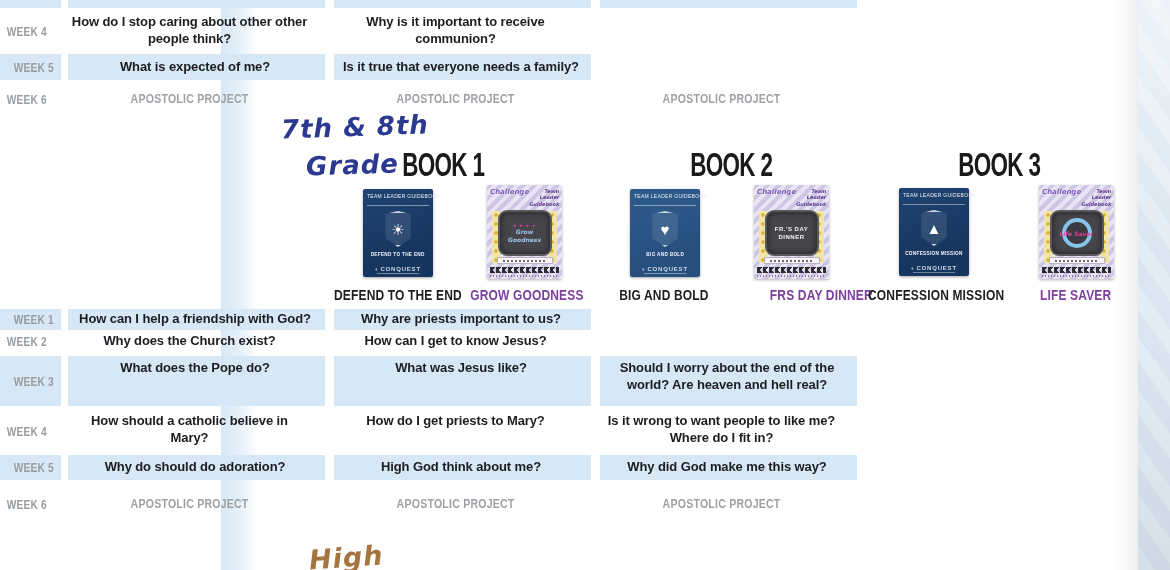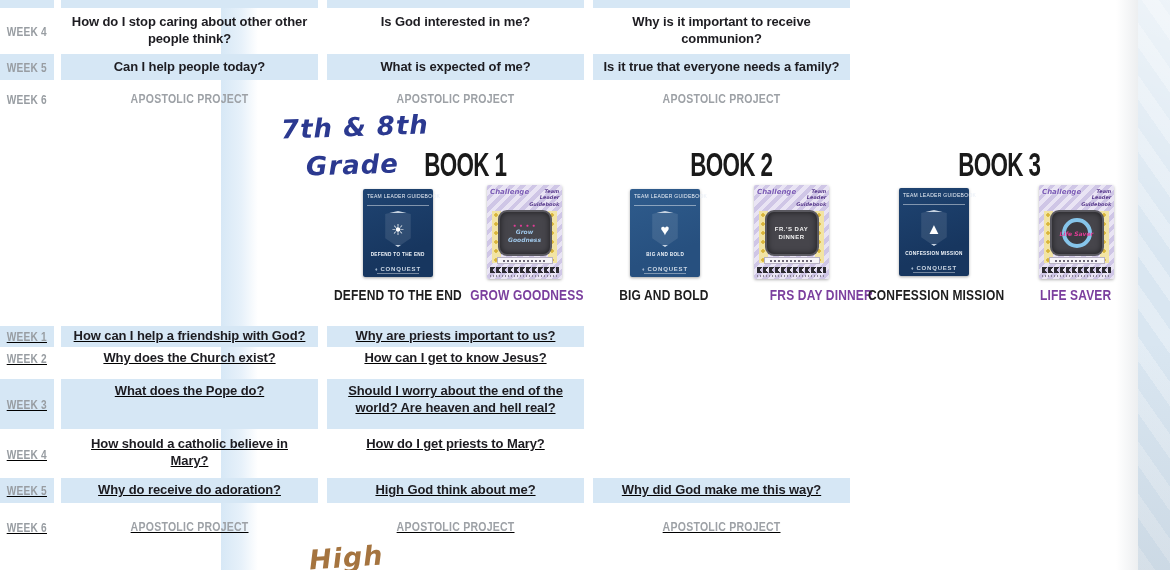--- a/index.html
+++ b/index.html
@@ -32,37 +32,37 @@
   .wlabel{
     width:54px;margin-right:7px;flex:none;display:flex;align-items:center;justify-content:center;
     color:#989da2;
   }
   .qcell{
     width:257px;margin-right:9px;flex:none;display:flex;align-items:center;justify-content:center;
     text-align:center;font-weight:bold;font-size:13px;line-height:1.3;color:#1d1c21;
     box-sizing:border-box;padding:0 10px;letter-spacing:-0.1px;
   }
   .qcell:last-child{margin-right:0;}
-  .shaded-row .wlabel,.shaded-row .qcell{background:#d6e7f5;}
+  .shaded-row .wlabel,.shaded-row .qcell{background:#d6e7f5;padding-left:7px;}
   .top-align .qcell{align-items:flex-start;padding-top:4px;}
   .muted-row .qcell{color:#9da1a6;}
   .condensed{
     display:inline-block;transform:scaleX(0.78);transform-origin:center;
     white-space:nowrap;font-weight:bold;letter-spacing:0.3px;
   }
   .wlabel .condensed{font-size:13px;}
   .muted-row .qcell .condensed{font-size:13.5px;}
 
   
   .r-sliver{height:8px;margin-bottom:2px;}
   .r-h42{height:42px;margin-bottom:2px;}
   .r-h26{height:26px;margin-bottom:10px;}
   .r-h18{height:18px;}
   .r-h21{height:21px;margin-bottom:2px;}
-  .r-h19{height:19px;margin-bottom:11px;}
+  .r-h19{height:19px;margin-bottom:5px;}
   .r-h50{height:50px;margin-bottom:3px;}
   .r-h45{height:45px;margin-bottom:1px;}
   .r-h25{height:25px;margin-bottom:15px;}
 
   
   .handwriting{
     position:absolute;font-family:"DejaVu Sans", sans-serif;font-style:italic;font-weight:bold;
     letter-spacing:1px;white-space:nowrap;
   }
   #grade78-line1{left:281px;top:112px;font-size:26px;color:#2b3990;transform:rotate(-2deg);}
@@ -165,32 +165,26 @@
     <div class="qcell"></div>
   </div>
   <div class="trow r-h42 top-align">
     <div class="wlabel">
         <span class="condensed">WEEK 4</span>
       </div>
     <div class="qcell">
         <span>How do I stop caring about other other people think?</span>
       </div>
     <div class="qcell">
-        <span>Is God interested in me?</span>
-      </div>
-    <div class="qcell">
         <span>Why is it important to receive communion?</span>
       </div>
   </div>
   <div class="trow r-h26 shaded-row">
     <div class="wlabel">
         <span class="condensed">WEEK 5</span>
-      </div>
-    <div class="qcell">
-        <span>Can I help people today?</span>
       </div>
     <div class="qcell">
         <span>What is expected of me?</span>
       </div>
     <div class="qcell">
         <span>Is it true that everyone needs a family?</span>
       </div>
   </div>
   <div class="trow r-h18 muted-row">
     <div class="wlabel">
@@ -204,21 +198,21 @@
       </div>
     <div class="qcell">
         <span class="condensed">APOSTOLIC PROJECT</span>
       </div>
   </div>
 </div>
 
 <div class="handwriting" id="grade78-line1">7th &amp; 8th</div>
 <div class="handwriting" id="grade78-line2">Grade</div>
 
-<div class="book-header" style="left:395px;"><span class="condensed">BOOK 1</span></div>
+<div class="book-header" style="left:373px;"><span class="condensed">BOOK 1</span></div>
 <div class="book-header" style="left:661px;"><span class="condensed">BOOK 2</span></div>
 <div class="book-header" style="left:929px;"><span class="condensed">BOOK 3</span></div>
 
 <div class="navy-cover" style="left:363px;">
   <div class="nc-toprow">
     <span class="nc-toplabel">TEAM LEADER GUIDEBOOK</span>
     <span class="mini-badge"></span>
   </div>
   <div class="shield">
     <span class="emblem">☀</span>
@@ -317,21 +311,21 @@
   <div class="pc-dotline"></div>
 </div>
 
 <div class="caption caption-black" style="left:313px;"><span class="condensed">DEFEND TO THE END</span></div>
 <div class="caption caption-purple" style="left:442px;"><span class="condensed">GROW GOODNESS</span></div>
 <div class="caption caption-black" style="left:579px;"><span class="condensed">BIG AND BOLD</span></div>
 <div class="caption caption-purple" style="left:736px;"><span class="condensed">FRS DAY DINNER</span></div>
 <div class="caption caption-black" style="left:851px;"><span class="condensed">CONFESSION MISSION</span></div>
 <div class="caption caption-purple" style="left:991px;"><span class="condensed">LIFE SAVER</span></div>
 
-<div class="tableblock" id="table78" style="top:326px;text-decoration:underline;">
+<div class="tableblock" id="table78" style="top:309px;">
   <div class="trow r-h21 shaded-row">
     <div class="wlabel">
         <span class="condensed">WEEK 1</span>
       </div>
     <div class="qcell">
         <span>How can I help a friendship with God?</span>
       </div>
     <div class="qcell">
         <span>Why are priests important  to us?</span>
       </div>
@@ -348,40 +342,46 @@
       </div>
   </div>
   <div class="trow r-h50 shaded-row top-align">
     <div class="wlabel">
         <span class="condensed">WEEK 3</span>
       </div>
     <div class="qcell">
         <span>What does the Pope do?</span>
       </div>
     <div class="qcell">
+        <span>What was Jesus like?</span>
+      </div>
+    <div class="qcell">
         <span>Should I worry about the end of the world? Are heaven and hell real?</span>
       </div>
   </div>
   <div class="trow r-h45 top-align">
     <div class="wlabel">
         <span class="condensed">WEEK 4</span>
       </div>
     <div class="qcell">
         <span>How should a catholic believe in Mary?</span>
       </div>
     <div class="qcell">
         <span>How do I get priests to Mary?</span>
       </div>
+    <div class="qcell">
+        <span>Is it wrong to want people to like me? Where do I fit in?</span>
+      </div>
   </div>
   <div class="trow r-h25 shaded-row">
     <div class="wlabel">
         <span class="condensed">WEEK 5</span>
       </div>
     <div class="qcell">
-        <span>Why do receive do adoration?</span>
+        <span>Why do should do adoration?</span>
       </div>
     <div class="qcell">
         <span>High God think about me?</span>
       </div>
     <div class="qcell">
         <span>Why did God make me this way?</span>
       </div>
   </div>
   <div class="trow r-h18 muted-row">
     <div class="wlabel">

